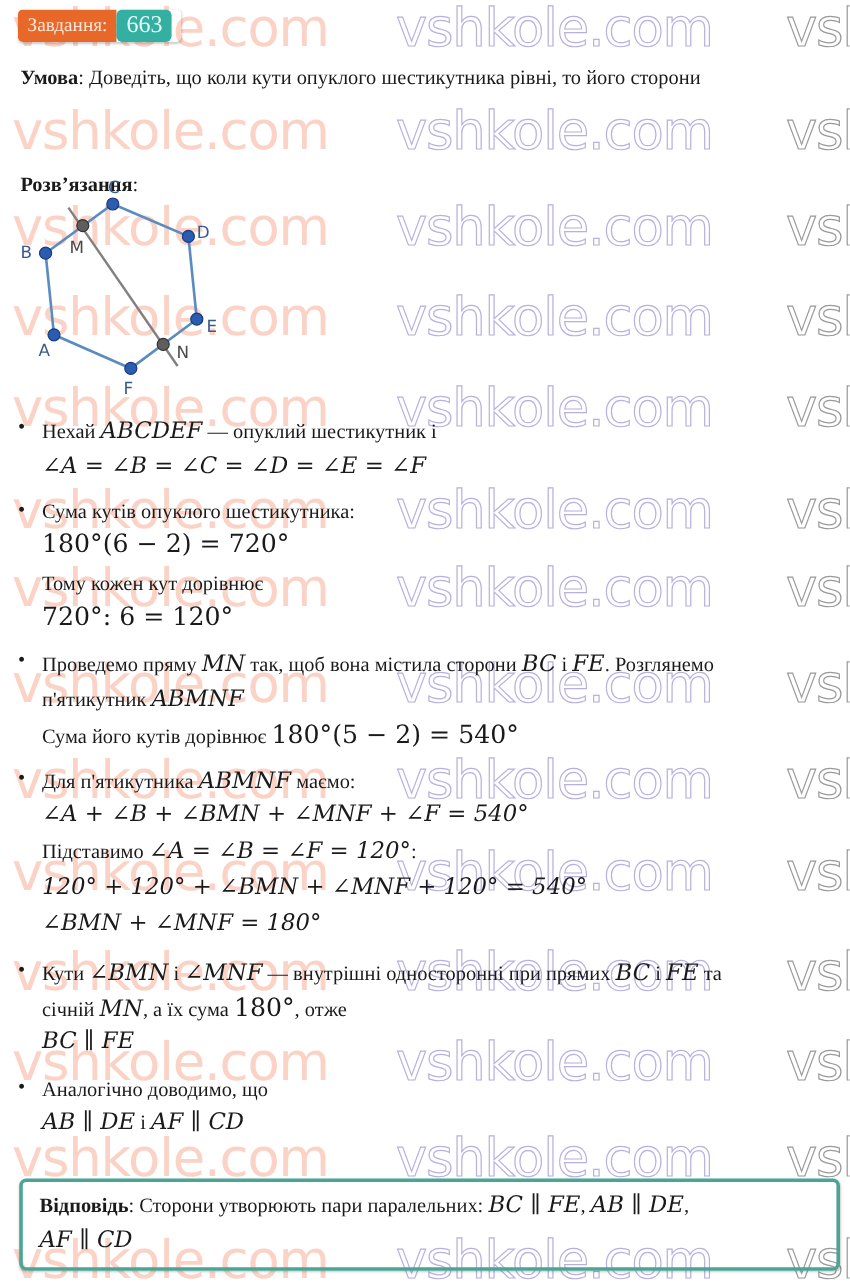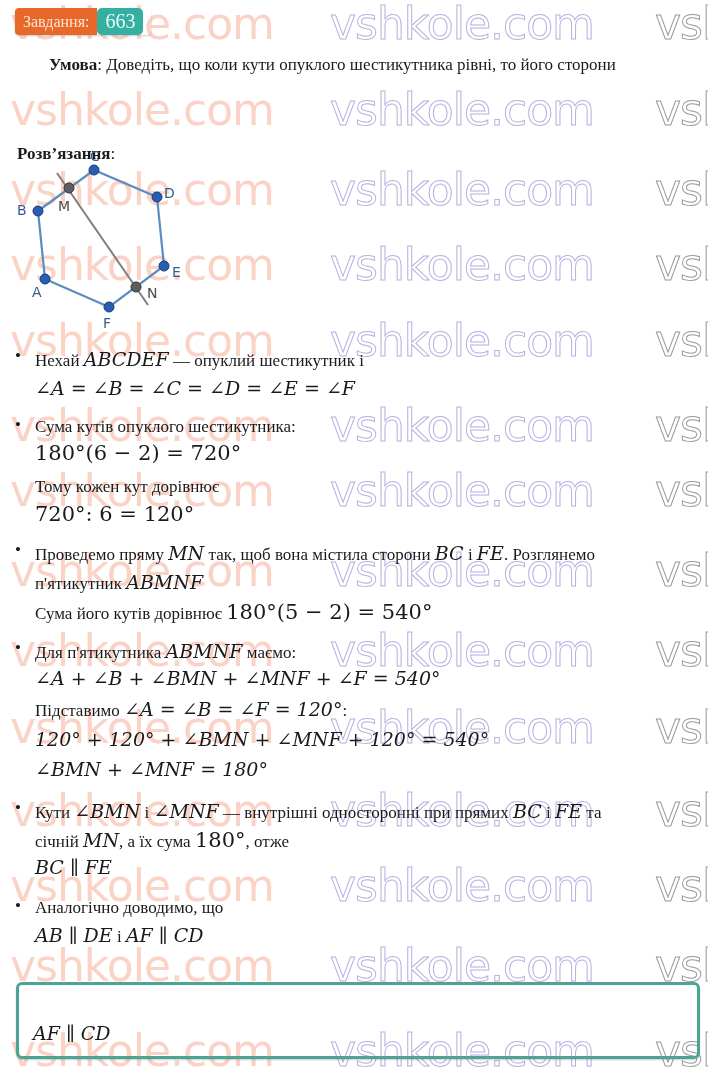--- a/index.html
+++ b/index.html
@@ -15,21 +15,21 @@
   .wm-out { position:absolute; font-family:"DejaVu Sans", sans-serif; font-size:44px; color:transparent; -webkit-text-stroke:1px #b9b0e0; letter-spacing:-1px; }
   .wm-out.a { left:330px; }
   .wm-out.b { left:655px; -webkit-text-stroke:1px #9a9a9a; }
 
   .content { position:relative; z-index:1; }
   .badge { position:absolute; left:15px; top:8px; height:27px; display:flex; border-radius:4px; overflow:hidden; box-shadow:0 1px 2px rgba(0,0,0,0.2); }
   .badge-label { background:#e8682a; color:#fbe7d9; font-size:16px; padding:0 8px 0 8px; line-height:27px; }
   .badge-num { background:#33b0a2; color:#eafaf6; font-size:20px; padding:0 8px; line-height:27px; border-radius:5px; margin-right:8px; }
 
   .cond { position:absolute; left:17px; top:53px; width:680px; font-size:17px; line-height:23px; }
-  .cond b { font-weight:bold;margin-left:32px; }
+  .cond b { font-weight:bold; }
 
   .sol-title { position:absolute; left:17px; top:106px; font-size:17px; font-weight:bold;margin-top:38px; }
   .sol-title span.colon { font-weight:normal; }
 
   .figure { position:absolute; left:14px; top:145px; width:180px; height:190px; }
 
   .m { font-family:"DejaVu Serif", serif; font-style:italic; }
   .mn { font-family:"DejaVu Serif", serif;text-align:center; }
 
   .item { position:absolute; left:15px; font-size:17px; }
@@ -213,16 +213,19 @@
 
   <div class="item" style="top:896px">
     <span class="bullet">•</span>
     <div class="line t17" style="top:2px">Аналогічно доводимо, що</div>
     <div class="line t17" style="top:28px">
       <span class="m t19">AB ∥ DE</span><span> і </span><span class="m t19">AF ∥ CD</span>
     </div>
   </div>
 
   <div class="answer">
+    <div class="l1">
+      <b>Відповідь</b><span>: Сторони утворюють пари паралельних: </span><span class="m t19">BC ∥ FE</span><span>, </span><span class="m t19">AB ∥ DE</span><span>,</span>
+    </div>
     <div class="l2 m">AF ∥ CD</div>
   </div>
 
 </div>
 
 </body></html>

